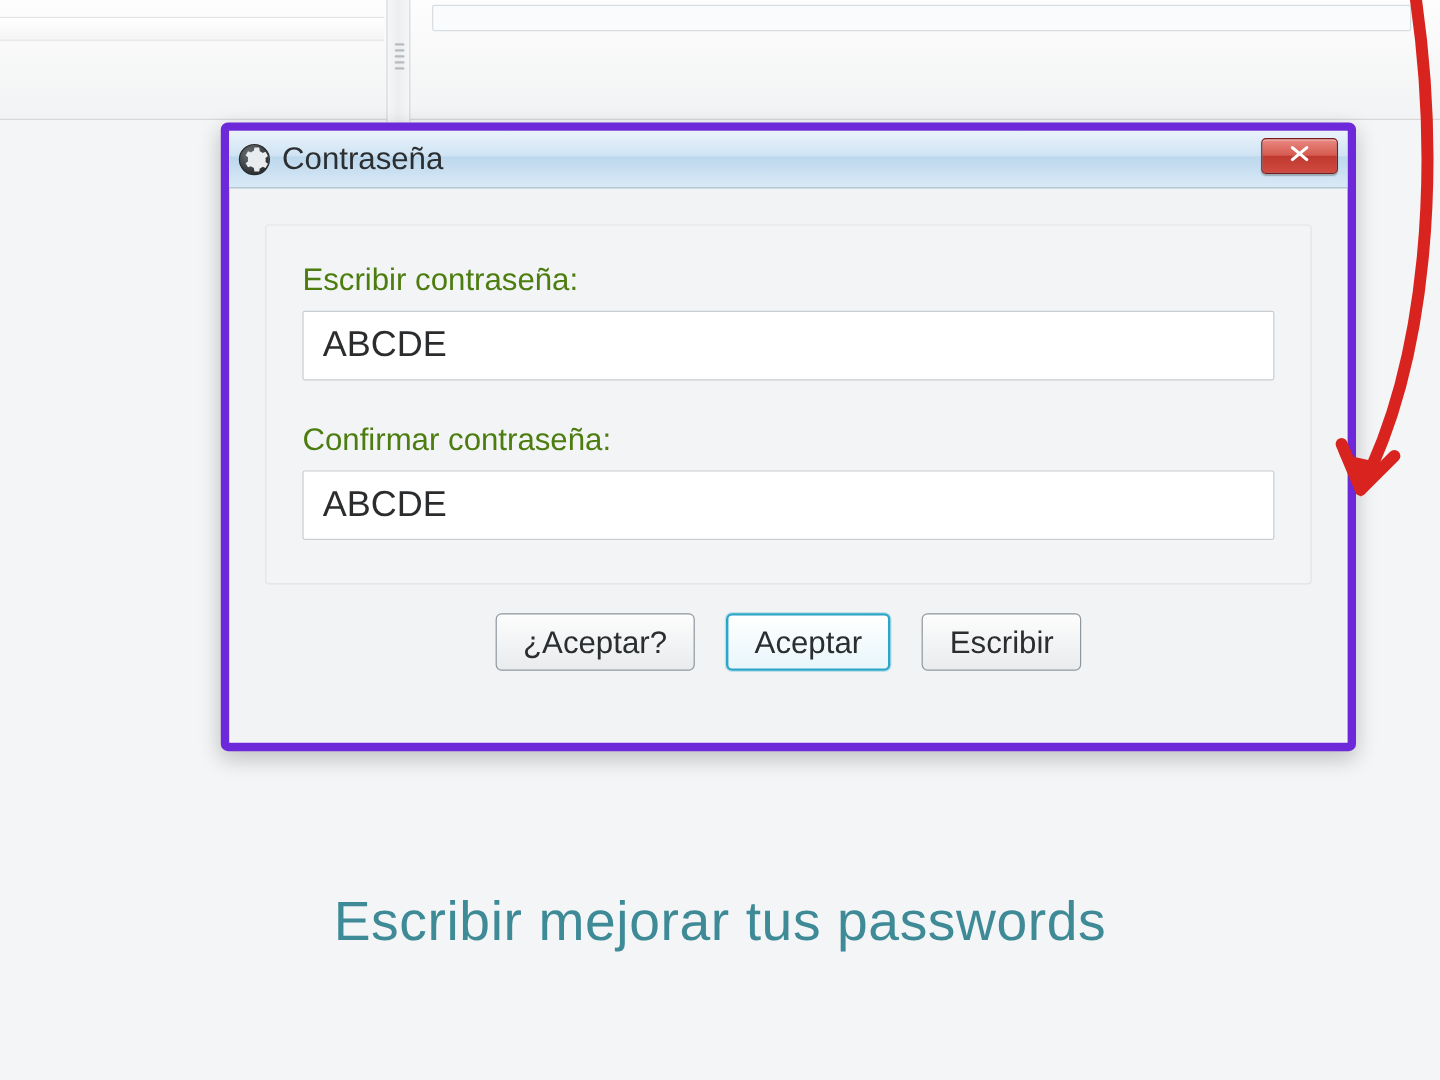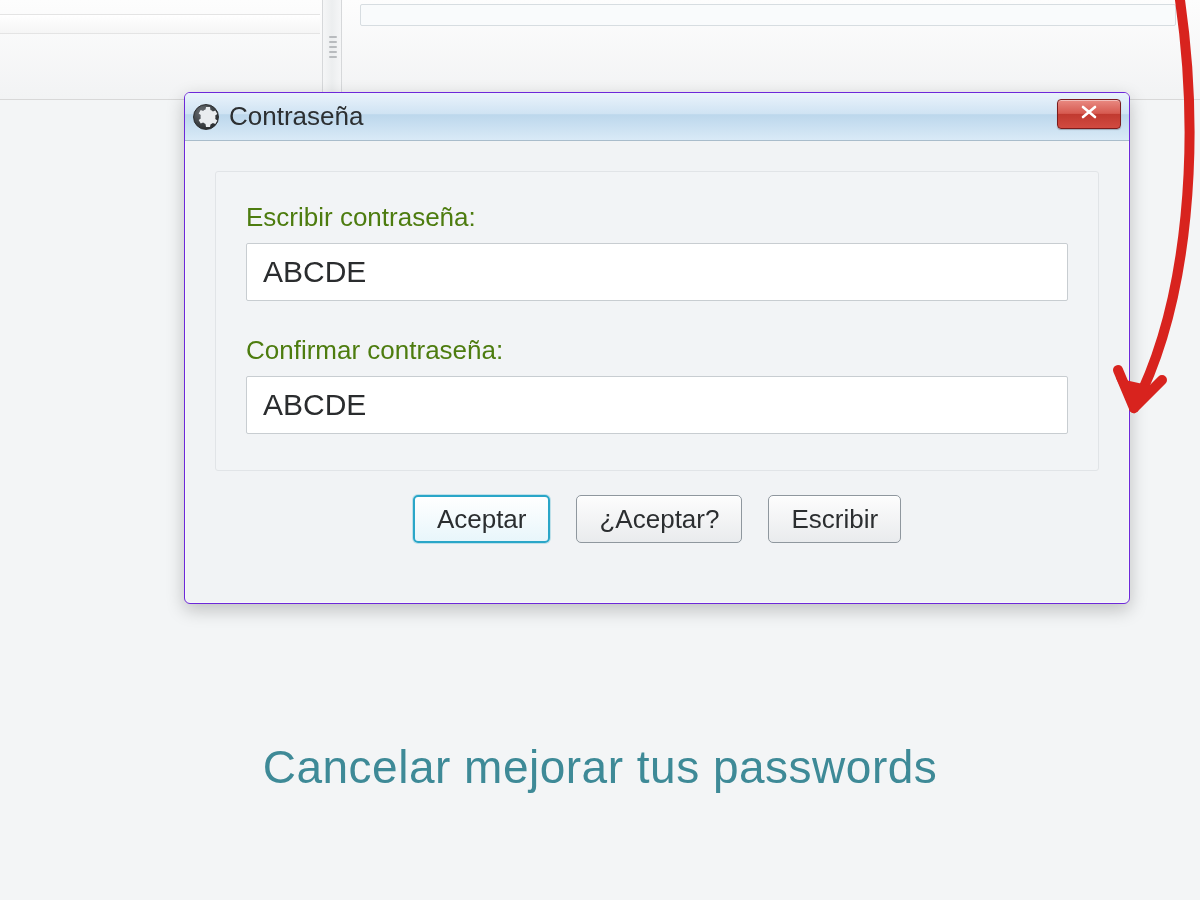--- a/index.html
+++ b/index.html
@@ -46,24 +46,24 @@
     .top-field {
       position: absolute;
       left: 360px; top: 4px; right: 24px; height: 22px;
       background: #f9fbfc;
       border: 1px solid #d7dde1;
       border-radius: 2px;
     }
 
     .dialog {
       position: absolute;
-      top: 92px; left: 184px;
+      top: 102px; left: 184px;
       width: 946px;
       background: #f1f3f5;
-      border: 1px solid #6d28d9;
+      border: 7px solid #6d28d9;
       border-radius: 6px;
       box-shadow: 0 6px 18px rgba(0,0,0,.22), 0 0 0 1px rgba(255,255,255,.4) inset;
       overflow: hidden;
     }
     .titlebar {
       height: 48px;
       background: linear-gradient(to bottom, #eaf3fb 0%, #cfe3f3 45%, #bcd7ec 46%, #d9eaf7 100%);
       display: flex; align-items: center;
       padding: 0 8px;
       border-bottom: 1px solid #a9bccb;
@@ -199,28 +199,28 @@
   <div class="dialog-body">
     <div class="group">
       <label class="field-label">Escribir contraseña:</label>
       <input class="text-input" type="text" value="ABCDE" style="">
       <div class="field-gap"></div>
       <label class="field-label">Confirmar contraseña:</label>
       <input class="text-input" type="text" value="ABCDE" style="">
     </div>
 
     <div class="button-row">
+      <button class="btn">¿Aceptar?</button>
       <button class="btn btn-primary">Aceptar</button>
-      <button class="btn">¿Aceptar?</button>
       <button class="btn">Escribir</button>
     </div>
   </div>
 </div>
 
 <svg class="red-arrow" viewBox="0 0 1200 520">
   <path d="M1180 0 C 1200 140, 1190 300, 1134 408" stroke="#d8231e" stroke-width="10" fill="none" stroke-linecap="round"></path>
   <path d="M1134 408 L1118 370 M1134 408 L1162 380" stroke="#d8231e" stroke-width="10" fill="none" stroke-linecap="round"></path>
   <polygon points="1134,414 1116,378 1152,386" fill="#d8231e"></polygon>
 </svg>
 
 <div class="caption-band">
-  <div class="caption">Cancelar mejorar tus passwords</div>
+  <div class="caption">Escribir mejorar tus passwords</div>
 </div>
 
 </body></html>

